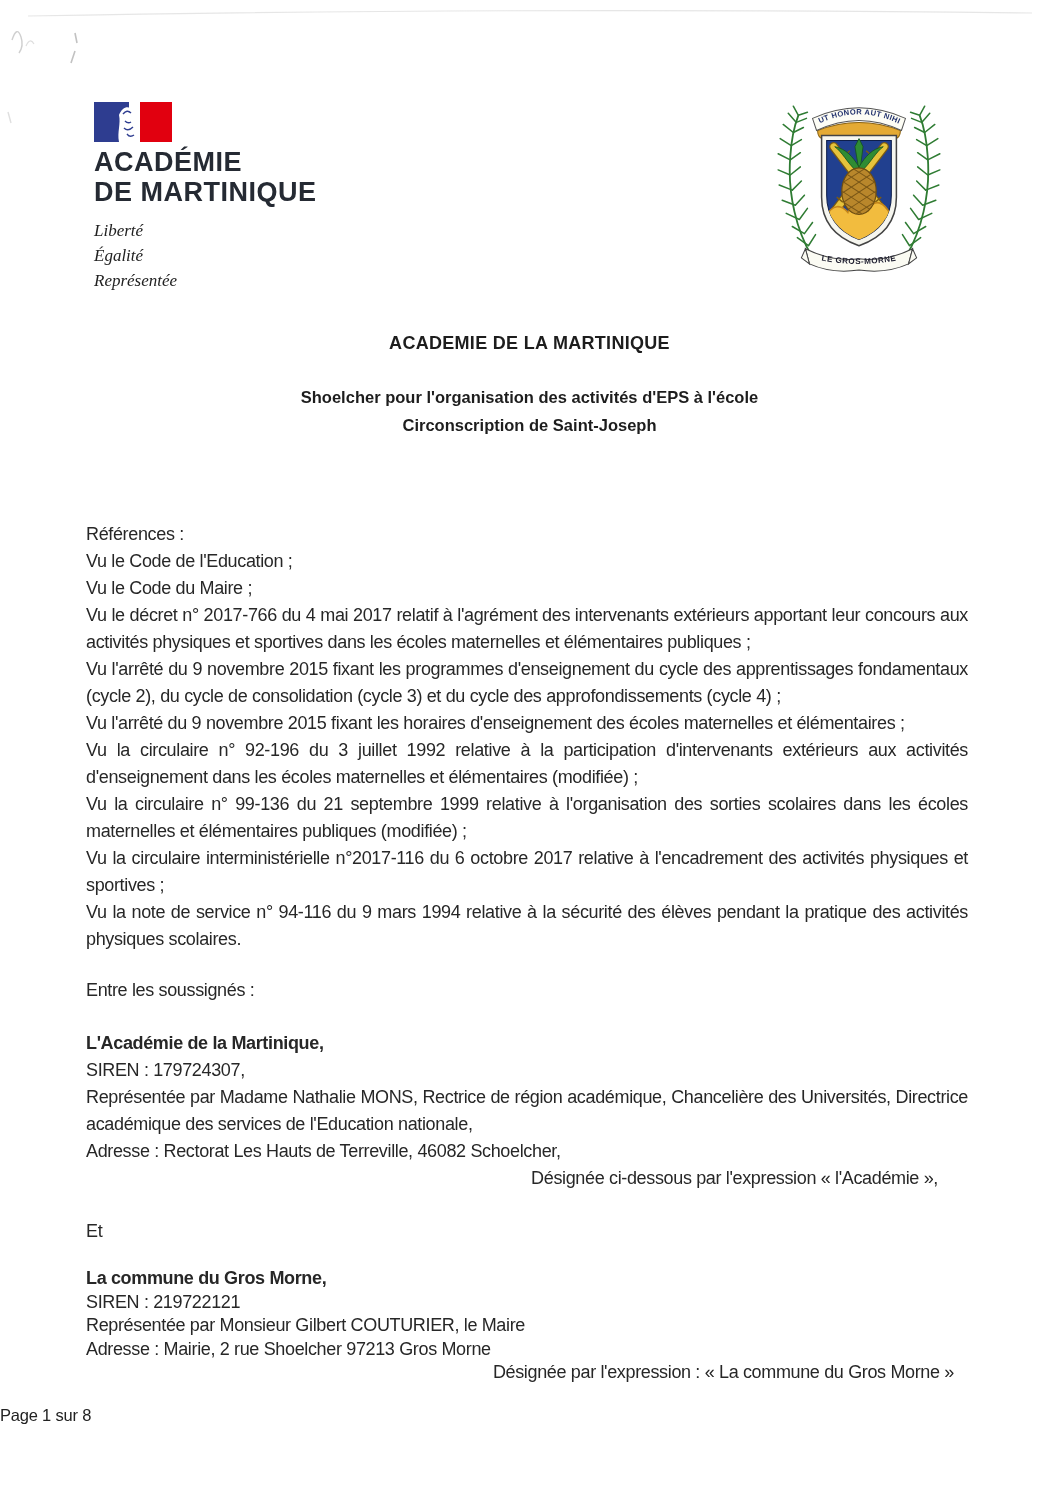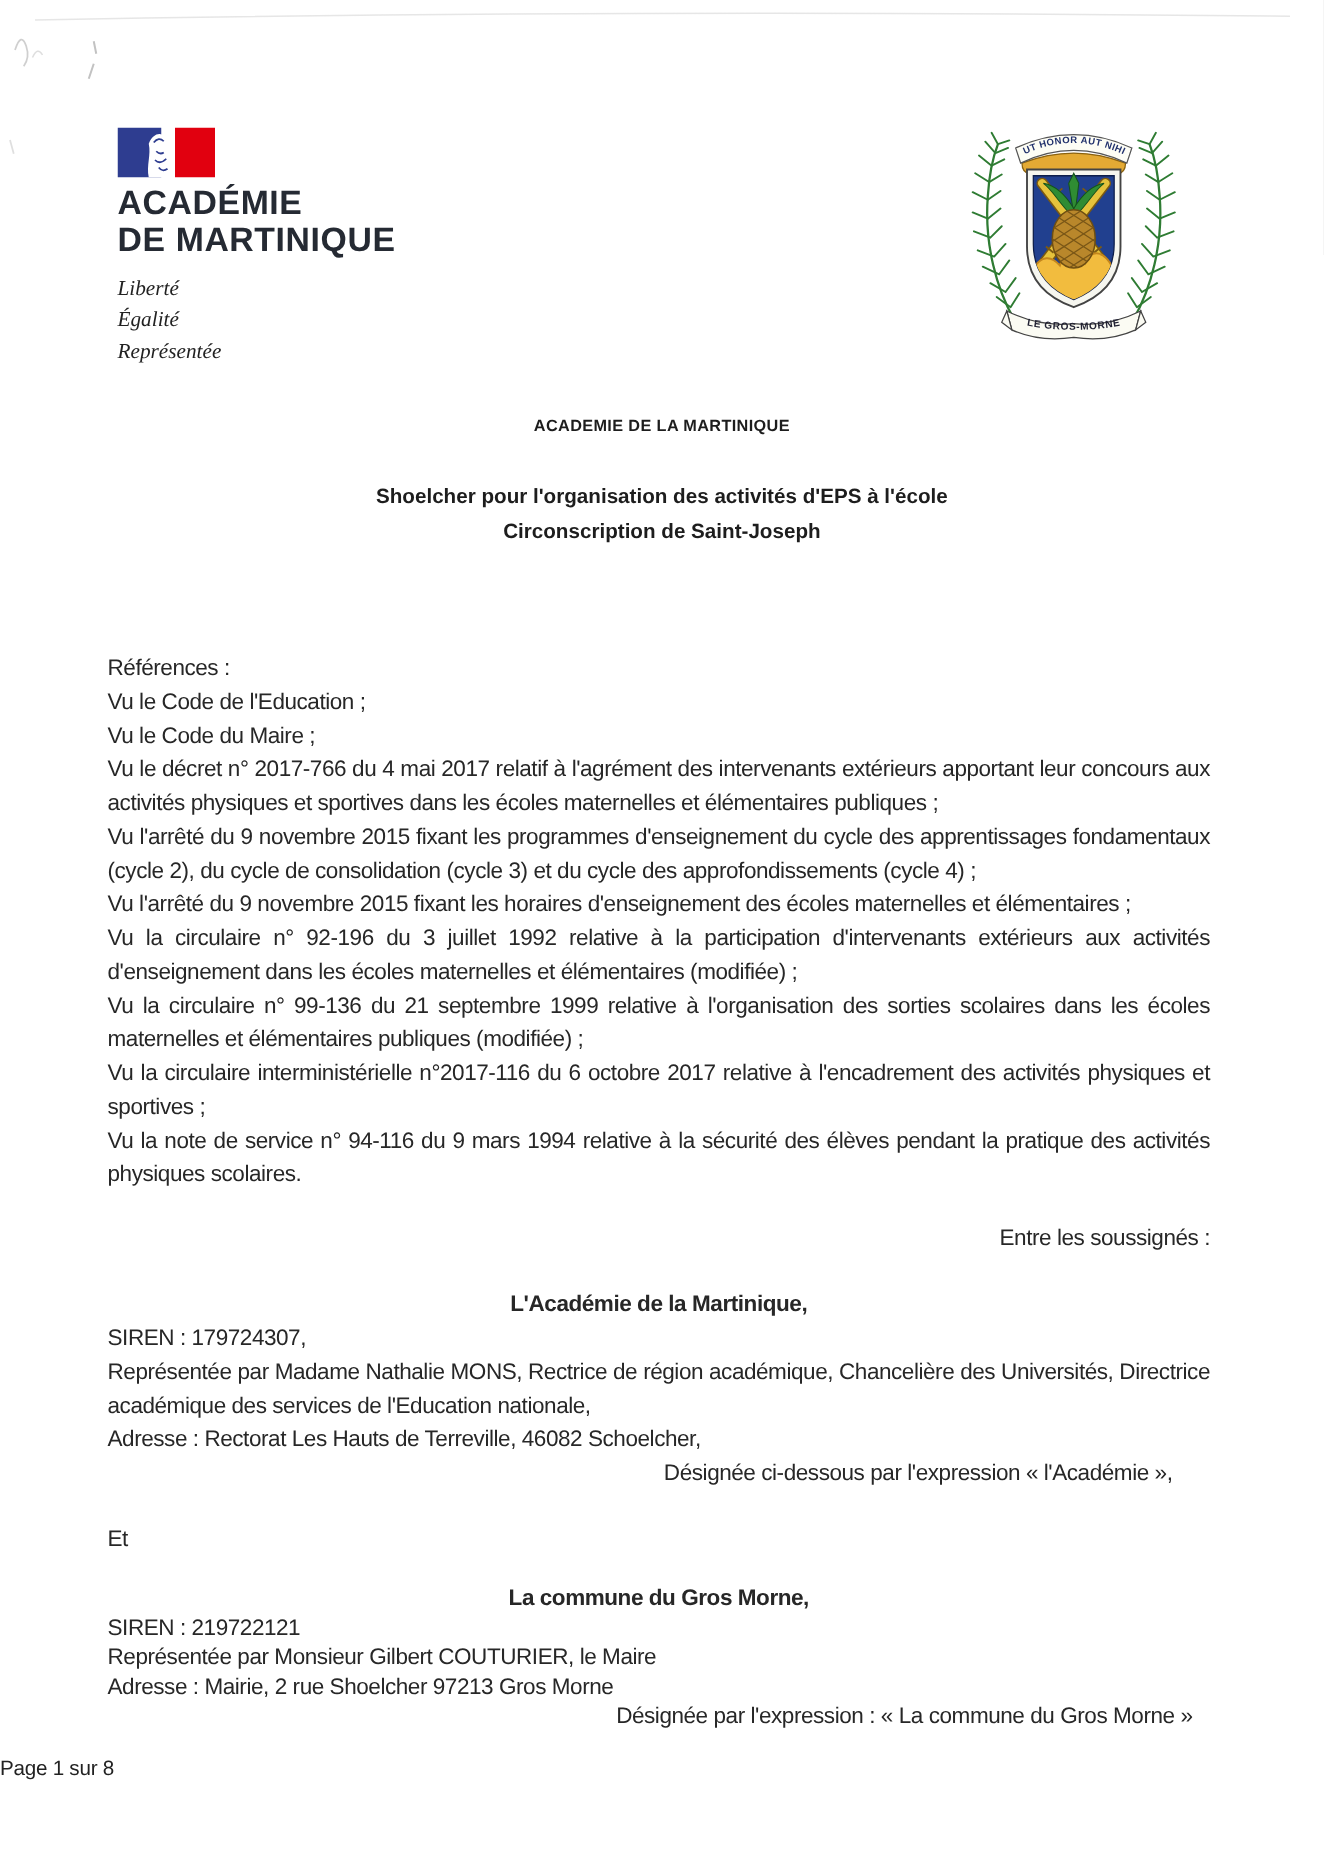--- a/index.html
+++ b/index.html
@@ -15,31 +15,31 @@
   
   .gov-block{position:absolute;left:94px;top:102px;}
   .gov-flag{display:block;}
   .gov-name{margin-top:5px;font-weight:bold;font-size:27px;line-height:30px;
             letter-spacing:.5px;color:#252a33;}
   .gov-motto{margin-top:11px;font-family:"Liberation Serif","DejaVu Serif",serif;
              font-style:italic;font-size:17px;line-height:25px;color:#222;}
   .crest{position:absolute;left:775px;top:84px;width:168px;height:188px;}
   
   .doc-title{position:absolute;top:333px;left:0;width:100%;text-align:center;
-             font-weight:bold;font-size:13px;letter-spacing:.3px;color:#1d1d1d;}
+             font-weight:bold;font-size:18px;letter-spacing:.3px;color:#1d1d1d;}
   .doc-subtitle{position:absolute;top:383px;left:0;width:100%;text-align:center;
              font-weight:bold;font-size:16.5px;line-height:28px;color:#1d1d1d;}
   
   .body{position:absolute;left:86px;top:521px;width:882px;}
   .body p{margin:0;font-size:18px;line-height:27px;letter-spacing:-.35px;}
   .refs p{text-align:justify;}
-  .intro{margin-top:24px !important;text-align:right;}
+  .intro{margin-top:24px !important;}
   .party-academy{margin-top:26px;}
   .party-academy p.justify{text-align:justify;}
-  .bold{font-weight:bold;text-align:center;}
+  .bold{font-weight:bold;}
   .designation{text-align:right;}
   .desig-academy{padding-right:30px;}
   .desig-commune{padding-right:14px;}
   .connector{margin-top:26px !important;}
   .party-commune{margin-top:22px;}
   .party-commune p{line-height:23.5px;}
   
   .footer{position:absolute;top:1406px;left:0;width:100%;text-align:left;
           font-size:16.5px;color:#222;letter-spacing:-.2px;}
   

